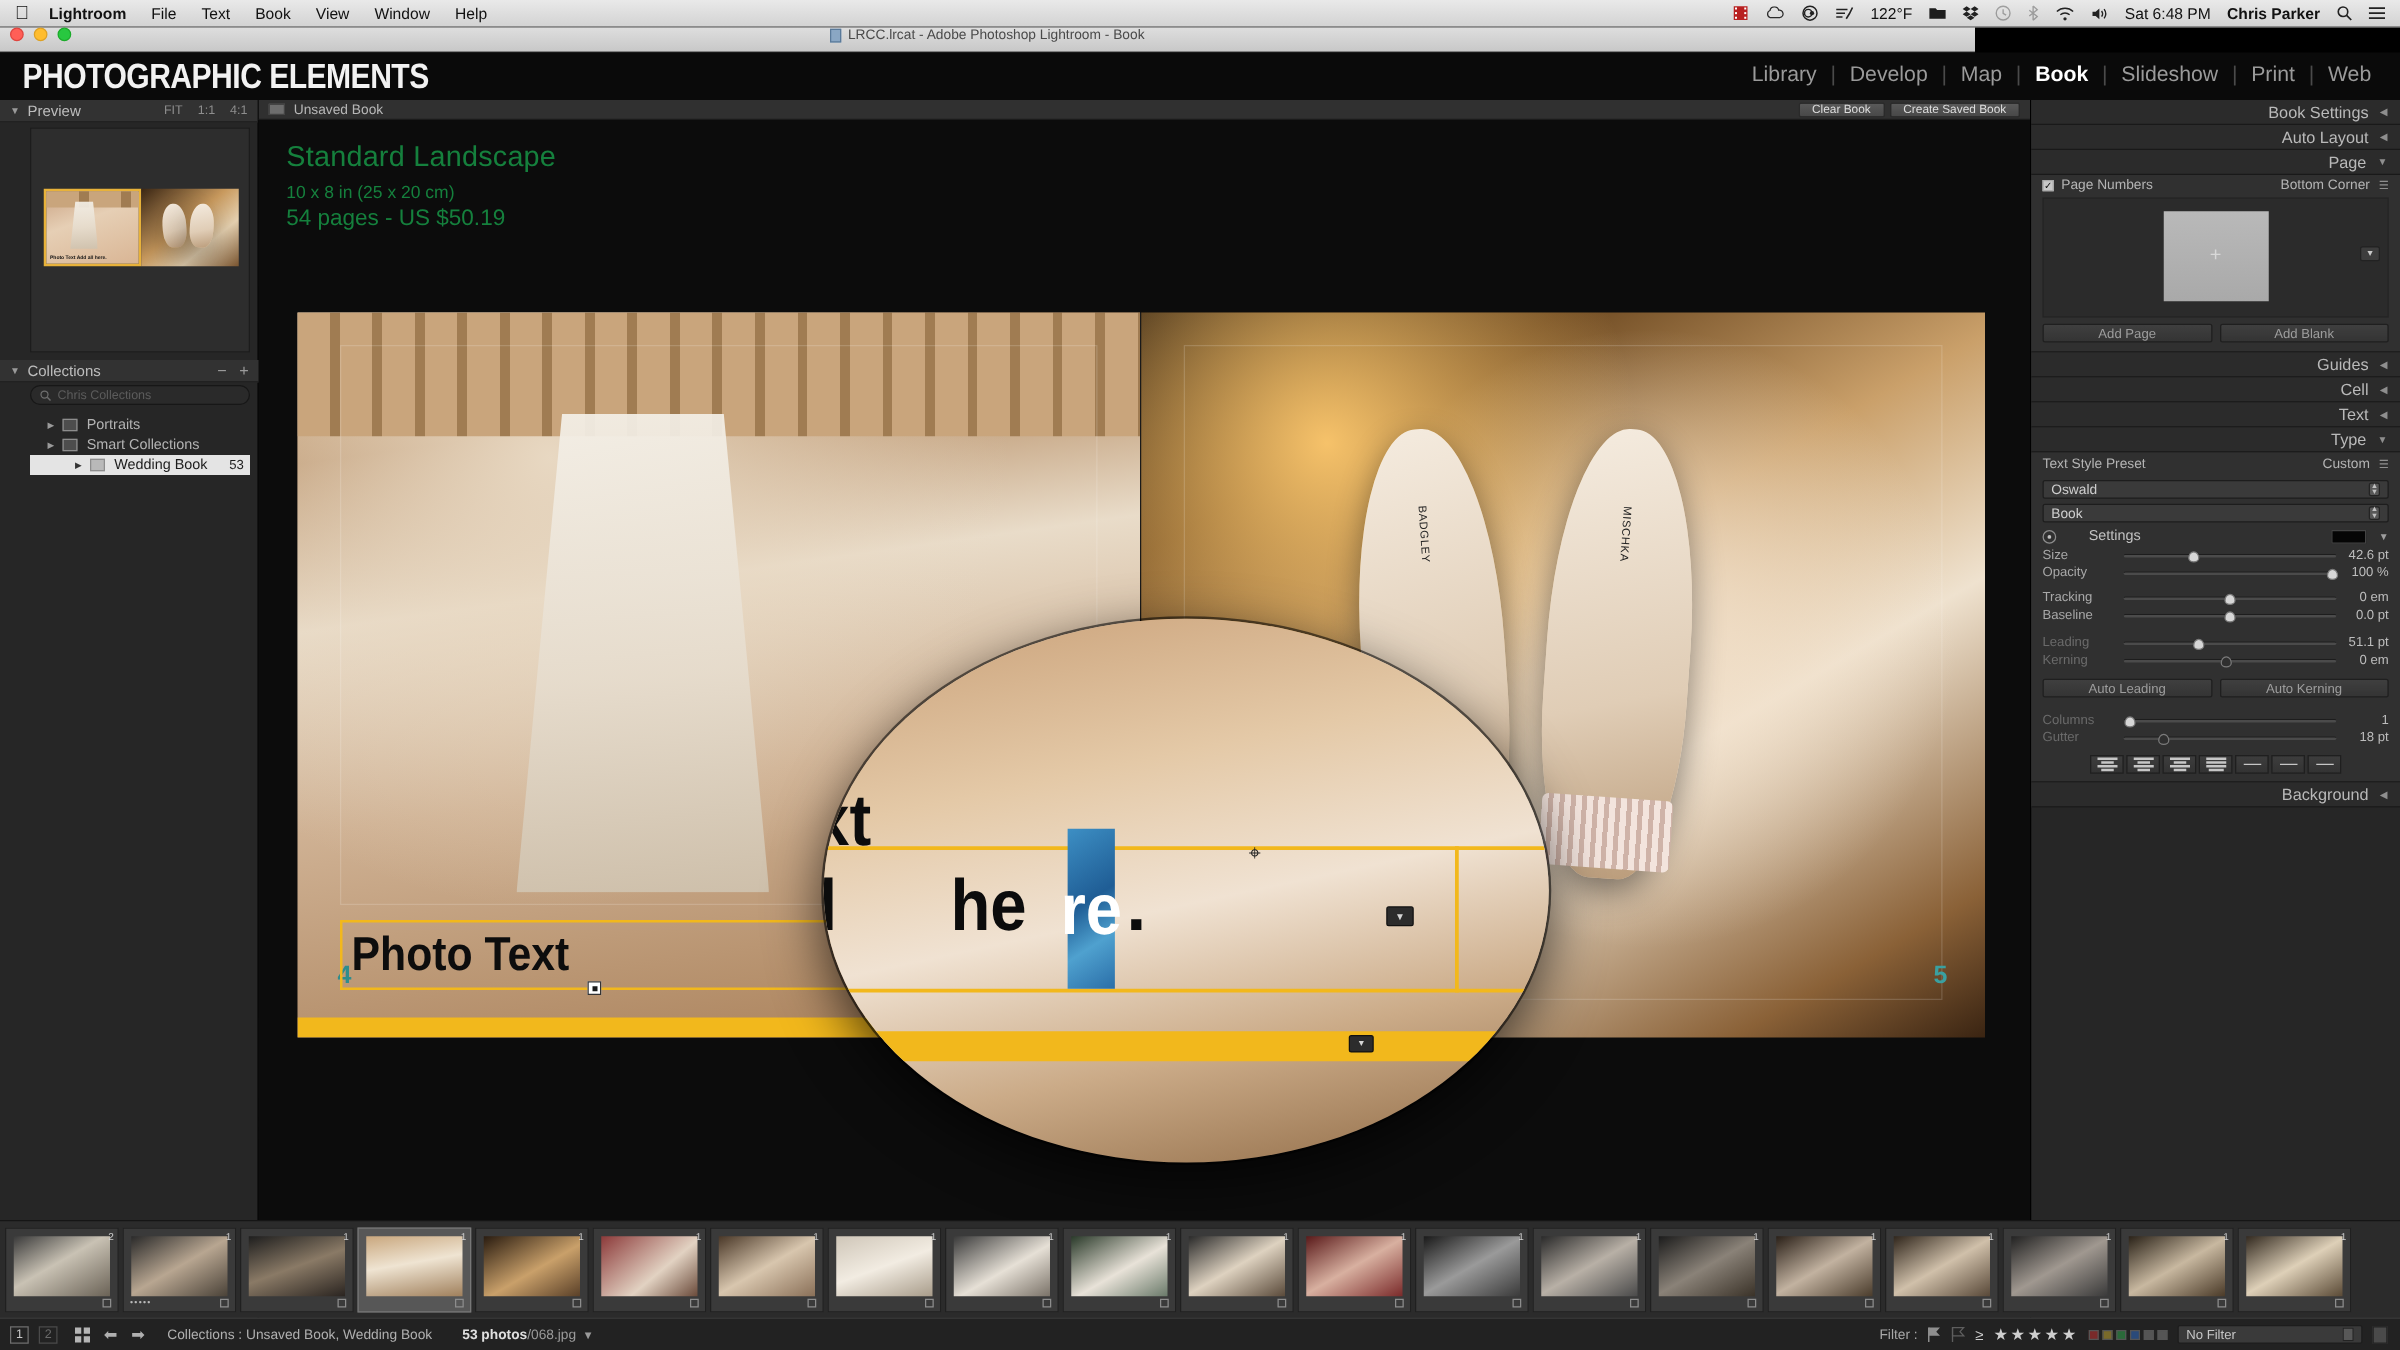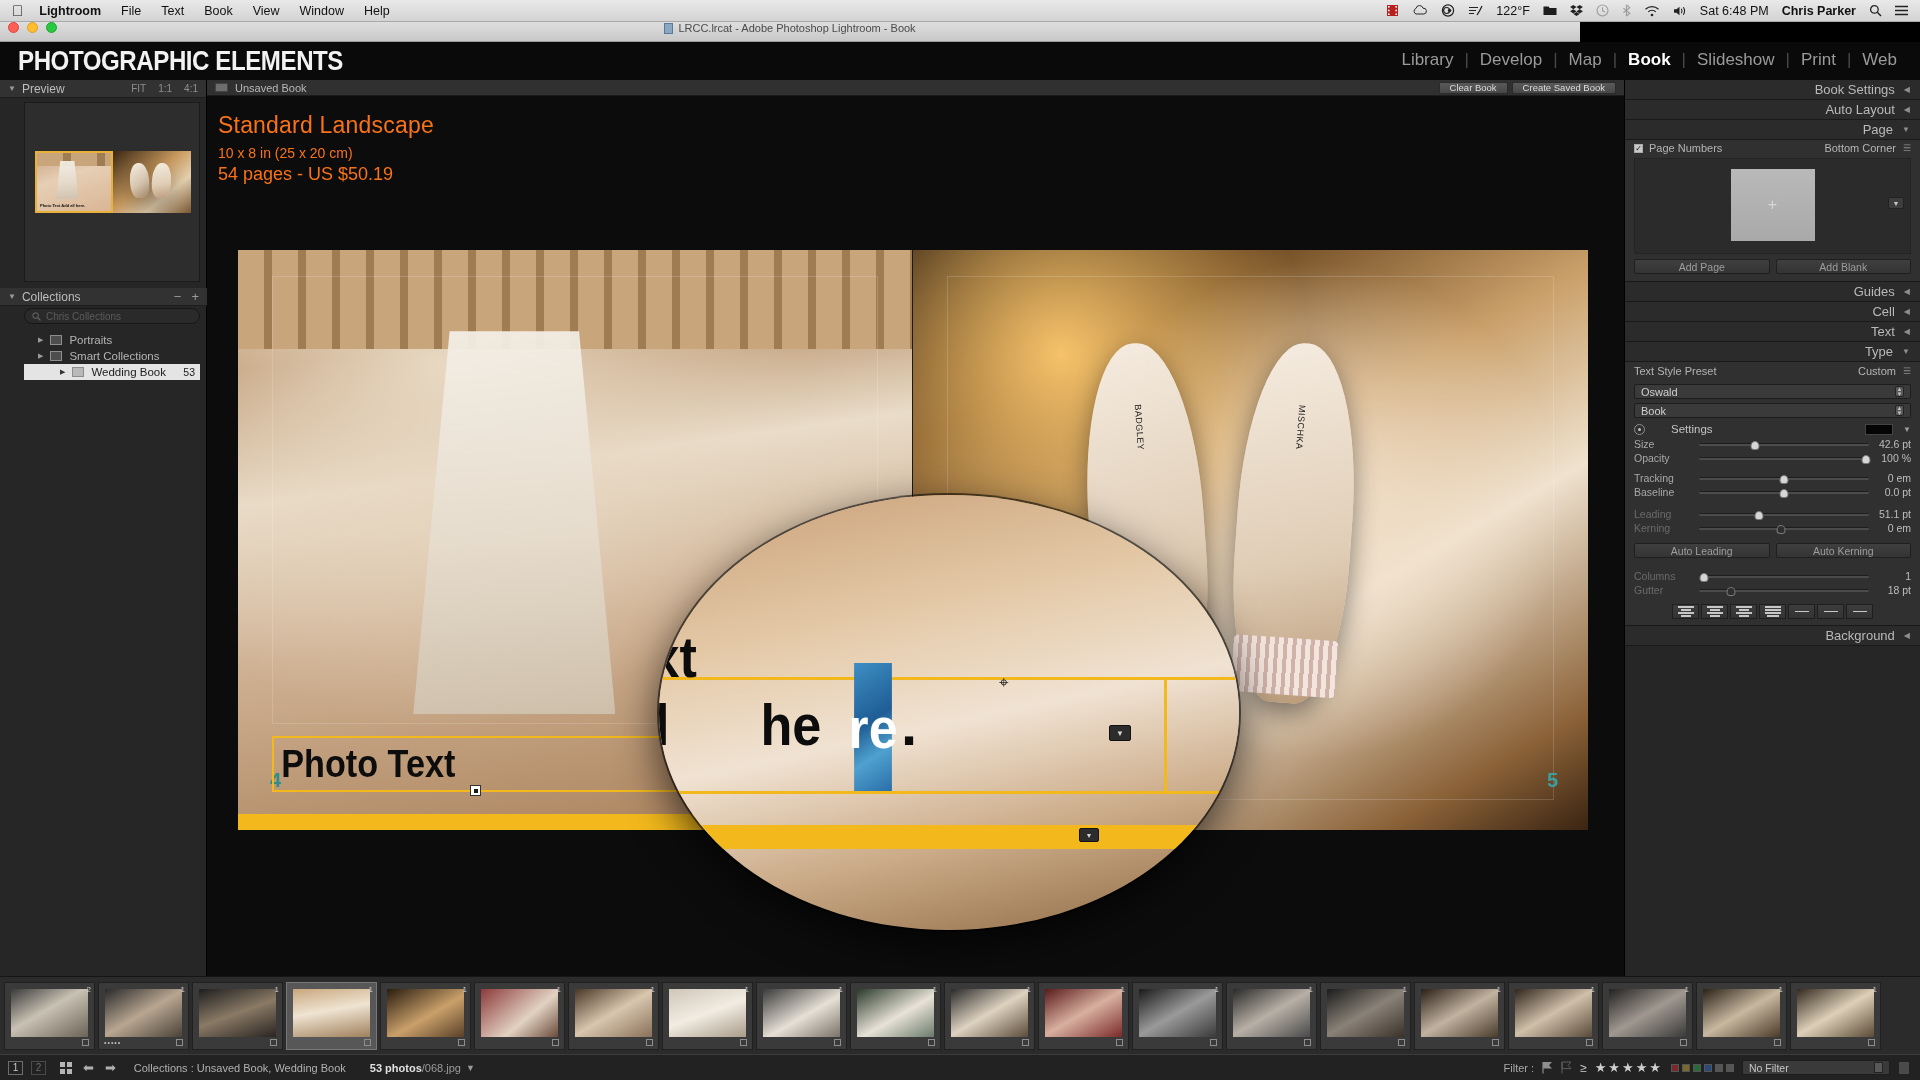--- a/index.html
+++ b/index.html
@@ -131,21 +131,21 @@
 
   
   #center { position:absolute; left:207px; right:296px; top:38px; bottom:0; background:#0c0c0c; }
   #bookbar { height:16px; background:#303030; border-bottom:1px solid #1b1b1b;
      display:flex; align-items:center; padding:0 8px; font-size:11px; color:#b7b7b7; gap:7px;}
   #bookbar .ic { width:13px;height:9px;background:#6d6d6d;border:1px solid #444;}
   #bookbar .btns { margin-left:auto; display:flex; gap:4px; }
   #bookbar .bb { height:12px; padding:0 10px; background:linear-gradient(#595959,#484848);
      border:1px solid #2a2a2a; border-radius:2px; color:#ddd; font-size:9.5px;
      display:flex; align-items:center; }
-  #bookinfo { position:absolute; left:11px; top:32px; color:#f97316; }
+  #bookinfo { position:absolute; left:22px; top:32px; color:#15803d; }
   #bookinfo .t1 { font-size:23px; font-weight:400; letter-spacing:.2px; }
   #bookinfo .t2 { font-size:14px; margin-top:6px; }
   #bookinfo .t3 { font-size:18px; margin-top:3px; }
 
   
   #spread { position:absolute; left:31px; top:170px; width:1350px; height:580px; display:flex; }
   .page { position:relative; overflow:hidden; }
   #pageL { width:50%; background:
       radial-gradient(ellipse at 30% 20%, #e8d8c2 0%, transparent 55%),
       linear-gradient(172deg,#d6b68f 0%,#b58c63 18%,#e9dcc9 38%,#cfb193 62%,#a87f58 100%);

